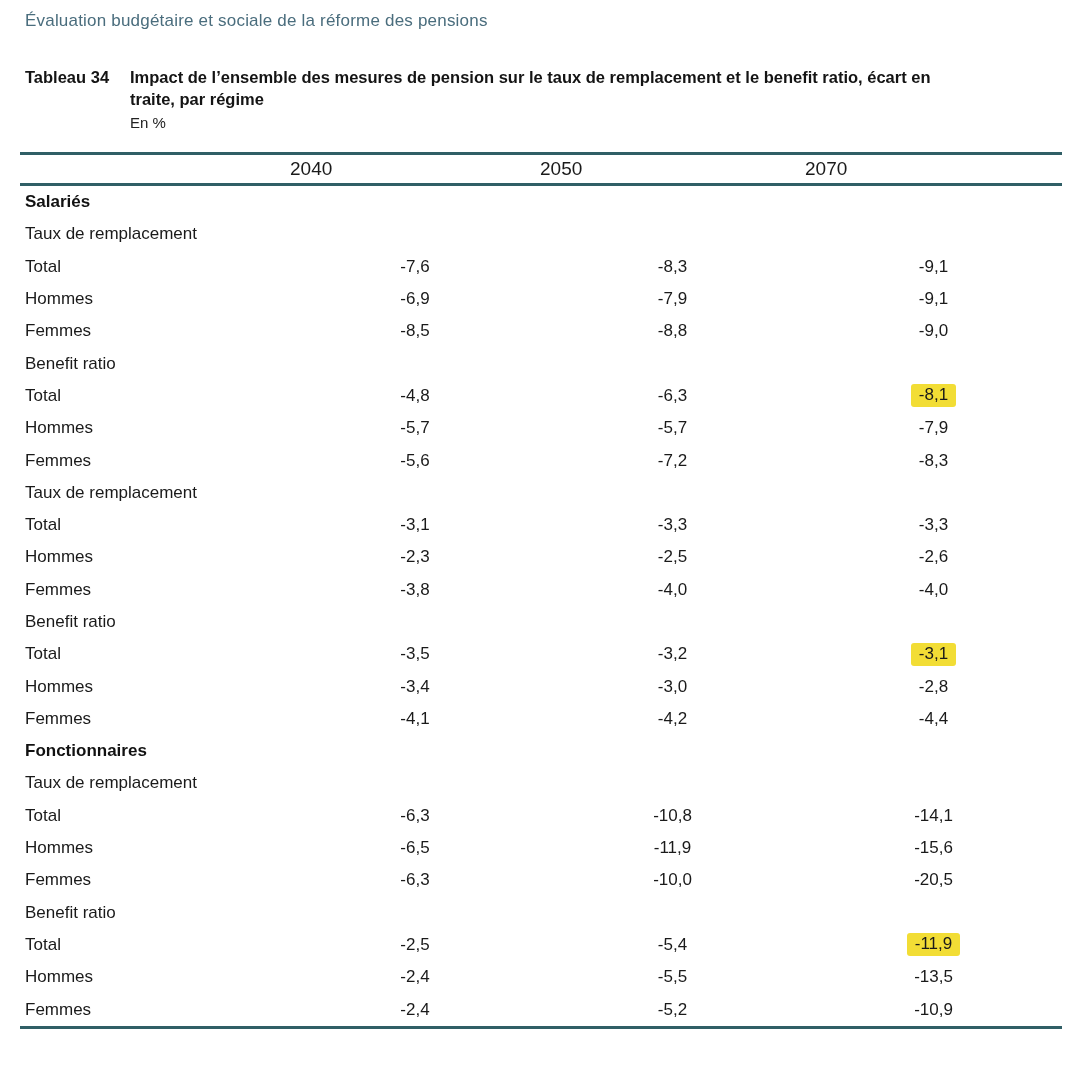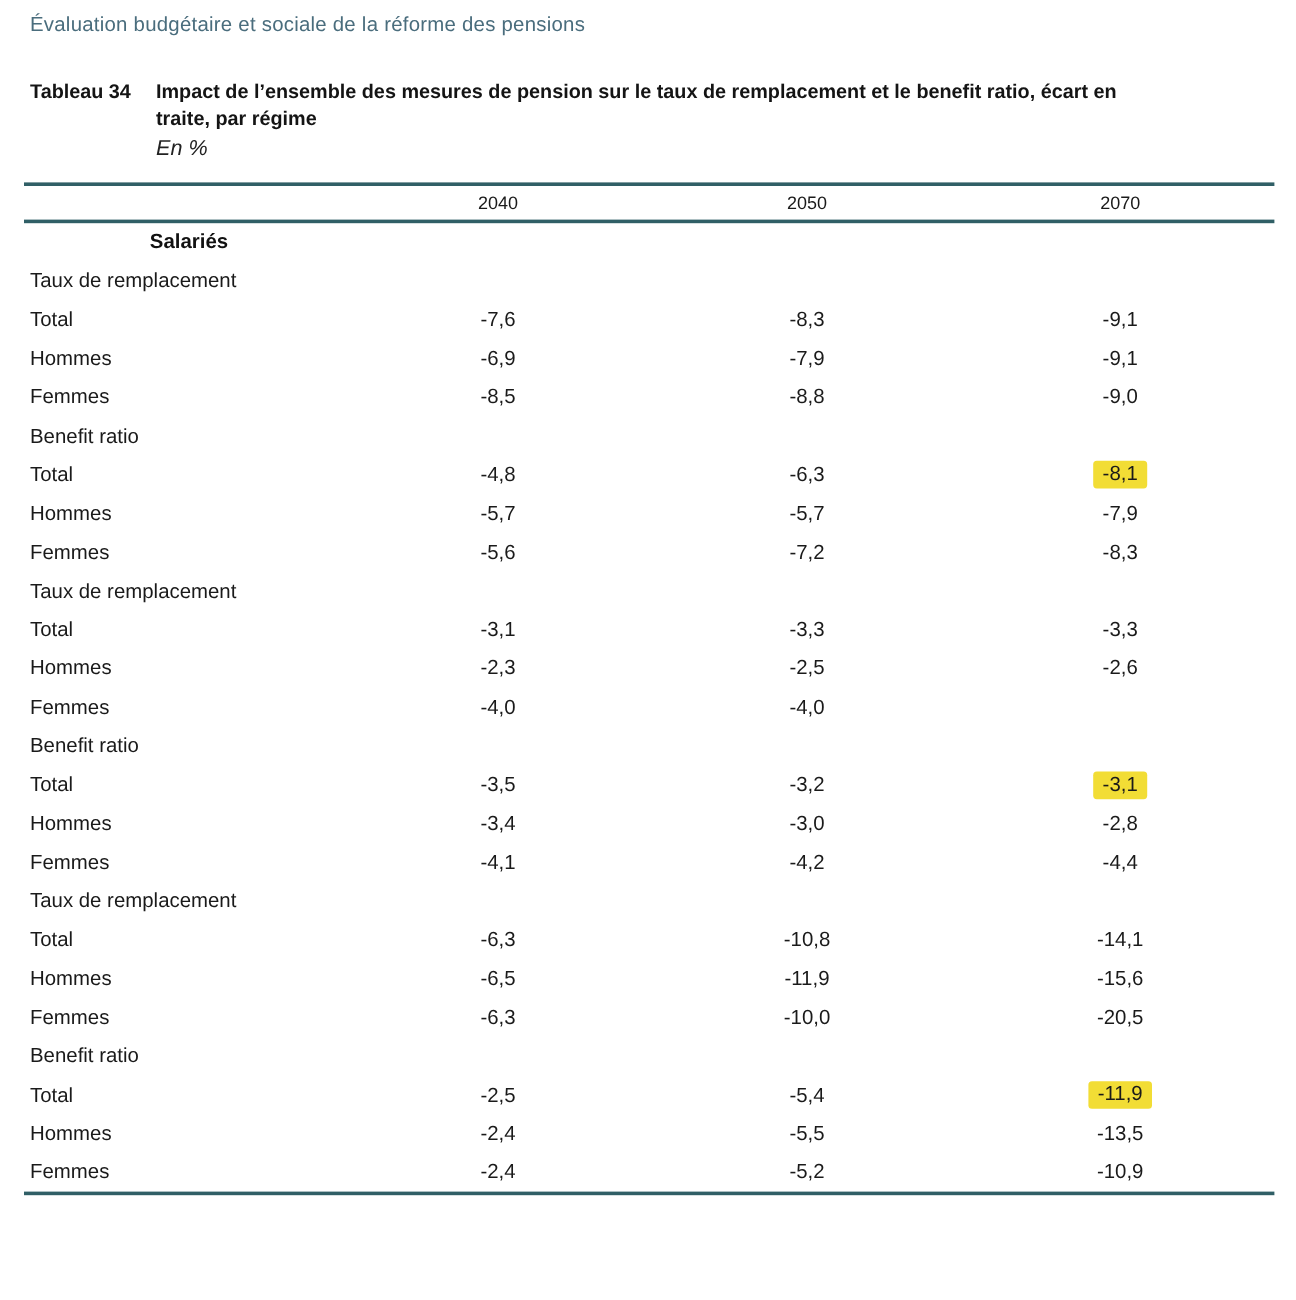--- a/index.html
+++ b/index.html
@@ -25,37 +25,37 @@
     width:95px; flex:0 0 95px;
     font-weight:bold; font-size:16.5px; line-height:22px;
     color:#141414;
   }
   .title-text {
     flex:1;
     font-weight:bold; font-size:16.5px; line-height:22px;
     color:#141414;
   }
   .unit-note {
-    font-style:italic; font-weight:normal; font-size:18px;
+    font-weight:normal; font-size:15px;
     margin-top:2px; color:#222;
   }
   .table-wrap {
     position:absolute; top:152px; left:20px; width:1042px;
   }
   .rule { height:3px; background:var(--rule-color,#305f66); }
   .grid-row {
     display:grid;
     grid-template-columns:270px 250px 265px 257px;
     align-items:center;
   }
   .head-row { height:28px; }
-  .head-cell { text-align:center; font-size:15px; color:#1a1a1a; }
+  .head-cell { text-align:left; font-size:19px; color:#1a1a1a; }
   .trow { height:32.3px; }
   .tcell-label { padding-left:5px; font-size:17px; }
-  .trow.group .tcell-label { font-weight:bold; color:#111;text-align:center; }
+  .trow.group .tcell-label { font-weight:bold; color:#111; }
   .tcell-val { text-align:center; font-size:17px; }
   .hl {
     display:inline-block;
     background:var(--highlight-color,#f2dd35);
     padding:1px 8px 2px 8px;
     border-radius:3px;
   }
 </style>
 </head>
 <body style="--rule-color: #305f66; --header-color: #4a6d7d; --highlight-color: #f2dd35;">
@@ -148,20 +148,21 @@
         <div class="tcell-val">-3,3</div>
       </div>
       <div class="grid-row trow data">
         <div class="tcell-label">Hommes</div>
         <div class="tcell-val">-2,3</div>
         <div class="tcell-val">-2,5</div>
         <div class="tcell-val">-2,6</div>
       </div>
       <div class="grid-row trow data">
         <div class="tcell-label">Femmes</div>
+        <div class="tcell-val">-3,8</div>
         <div class="tcell-val">-4,0</div>
         <div class="tcell-val">-4,0</div>
       </div>
       <div class="grid-row trow section">
         <div class="tcell-label">Benefit ratio</div>
         <div class="tcell-val"></div>
         <div class="tcell-val"></div>
         <div class="tcell-val"></div>
       </div>
       <div class="grid-row trow data">
@@ -175,20 +176,26 @@
         <div class="tcell-val">-3,4</div>
         <div class="tcell-val">-3,0</div>
         <div class="tcell-val">-2,8</div>
       </div>
       <div class="grid-row trow data">
         <div class="tcell-label">Femmes</div>
         <div class="tcell-val">-4,1</div>
         <div class="tcell-val">-4,2</div>
         <div class="tcell-val">-4,4</div>
       </div>
+      <div class="grid-row trow group">
+        <div class="tcell-label">Fonctionnaires</div>
+        <div class="tcell-val"></div>
+        <div class="tcell-val"></div>
+        <div class="tcell-val"></div>
+      </div>
       <div class="grid-row trow section">
         <div class="tcell-label">Taux de remplacement</div>
         <div class="tcell-val"></div>
         <div class="tcell-val"></div>
         <div class="tcell-val"></div>
       </div>
       <div class="grid-row trow data">
         <div class="tcell-label">Total</div>
         <div class="tcell-val">-6,3</div>
         <div class="tcell-val">-10,8</div>

